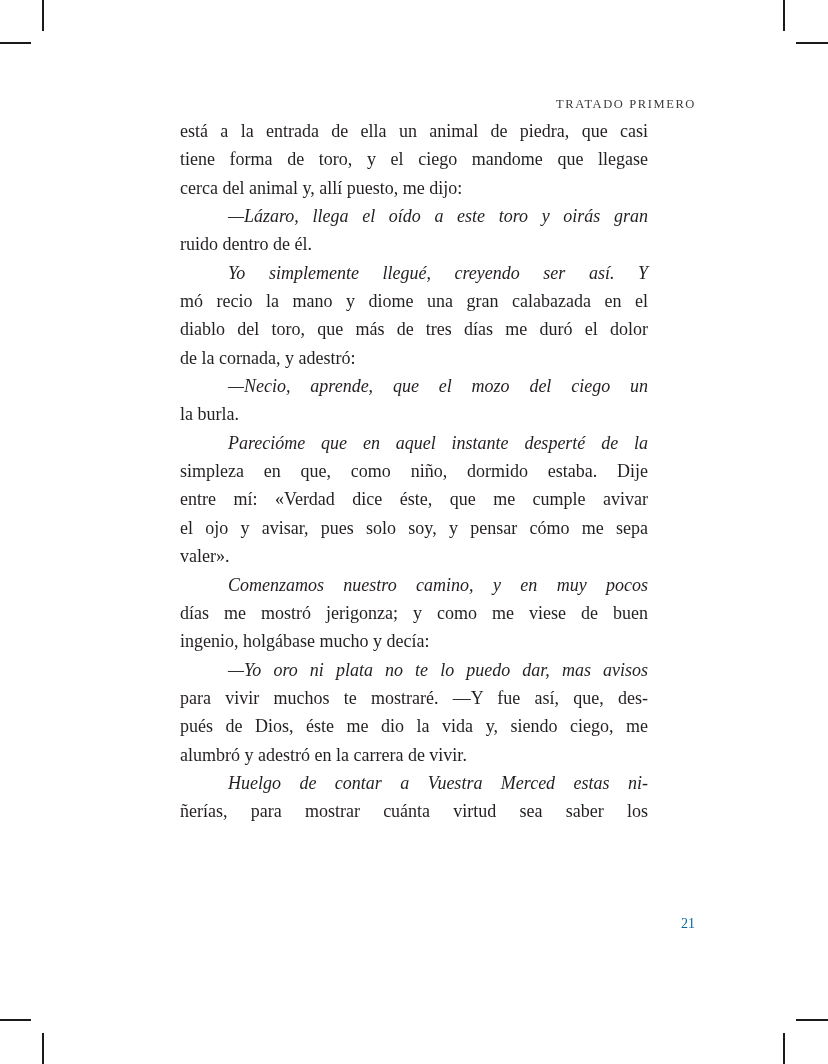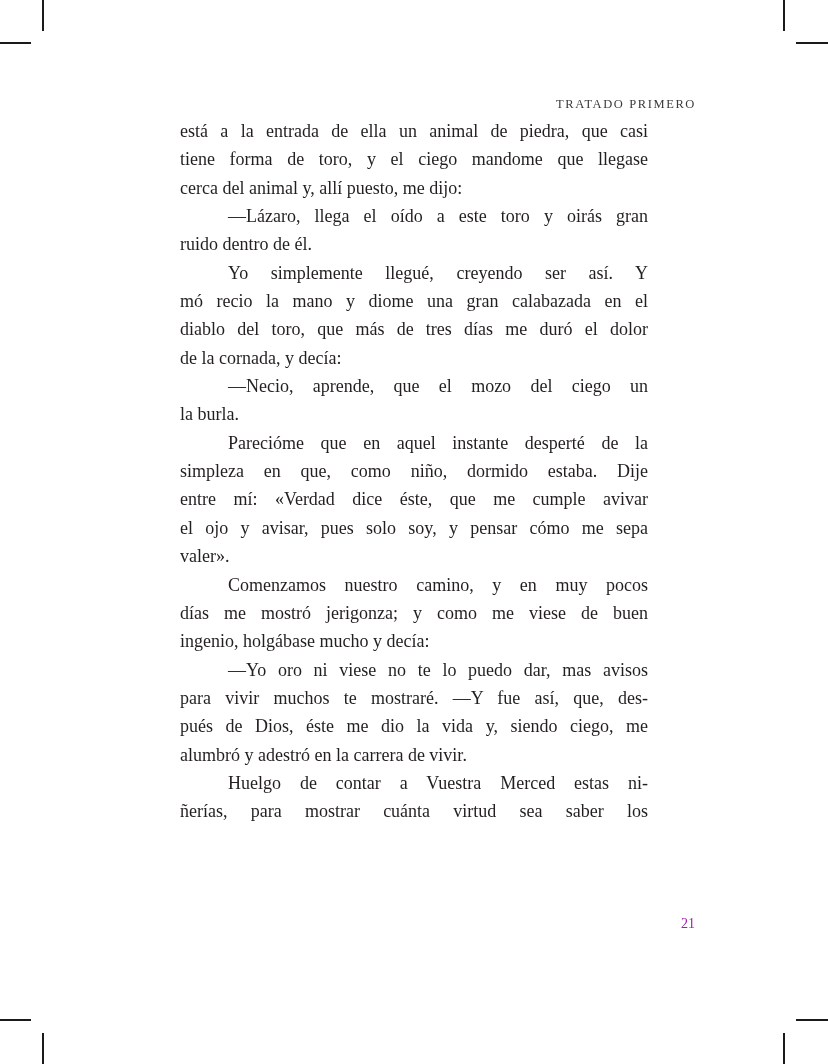--- a/index.html
+++ b/index.html
@@ -47,27 +47,28 @@
       white-space: nowrap;
       height: 28.35px;
     }
     .line.just {
       text-align: justify;
       text-align-last: justify;
       white-space: normal;
     }
     .line.indent {
       padding-left: 48px;
+      font-style: italic;
     }
     .folio {
       position: absolute;
       top: 916px;
       right: 133px;
       font-size: 14px;
-      color: #a21caf;
+      color: #0369a1;
       text-align: right;
     }
   </style>
 </head>
 <body>
 
 <div class="crop v" style="left:42px; top:0; height:31px;"></div>
 <div class="crop h" style="left:0; top:42px; width:31px;"></div>
 <div class="crop v" style="left:783px; top:0; height:31px;"></div>
 <div class="crop h" style="left:796px; top:42px; width:32px;"></div>
@@ -80,32 +81,32 @@
 
 <div class="text-block" id="text-block">
     <span class="line just">está a la entrada de ella un animal de piedra, que casi</span>
     <span class="line just">tiene forma de toro, y el ciego mandome que llegase</span>
     <span class="line">cerca del animal y, allí puesto, me dijo:</span>
     <span class="line just indent">—Lázaro, llega el oído a este toro y oirás gran</span>
     <span class="line">ruido dentro de él.</span>
     <span class="line just indent">Yo simplemente llegué, creyendo ser así. Y</span>
     <span class="line just">mó recio la mano y diome una gran calabazada en el</span>
     <span class="line just">diablo del toro, que más de tres días me duró el dolor</span>
-    <span class="line">de la cornada, y decía:</span>
+    <span class="line">de la cornada, y adestró:</span>
     <span class="line just indent">—Necio, aprende, que el mozo del ciego un</span>
     <span class="line">la burla.</span>
     <span class="line just indent">Parecióme que en aquel instante desperté de la</span>
     <span class="line just">simpleza en que, como niño, dormido estaba. Dije</span>
     <span class="line just">entre mí: «Verdad dice éste, que me cumple avivar</span>
     <span class="line just">el ojo y avisar, pues solo soy, y pensar cómo me sepa</span>
     <span class="line">valer».</span>
     <span class="line just indent">Comenzamos nuestro camino, y en muy pocos</span>
     <span class="line just">días me mostró jerigonza; y como me viese de buen</span>
     <span class="line">ingenio, holgábase mucho y decía:</span>
-    <span class="line just indent">—Yo oro ni viese no te lo puedo dar, mas avisos</span>
+    <span class="line just indent">—Yo oro ni plata no te lo puedo dar, mas avisos</span>
     <span class="line just">para vivir muchos te mostraré. —Y fue así, que, des-</span>
     <span class="line just">pués de Dios, éste me dio la vida y, siendo ciego, me</span>
     <span class="line">alumbró y adestró en la carrera de vivir.</span>
     <span class="line just indent">Huelgo de contar a Vuestra Merced estas ni-</span>
     <span class="line just">ñerías, para mostrar cuánta virtud sea saber los</span>
   </div>
 
 <div class="folio">21</div>
 
 </body></html>

